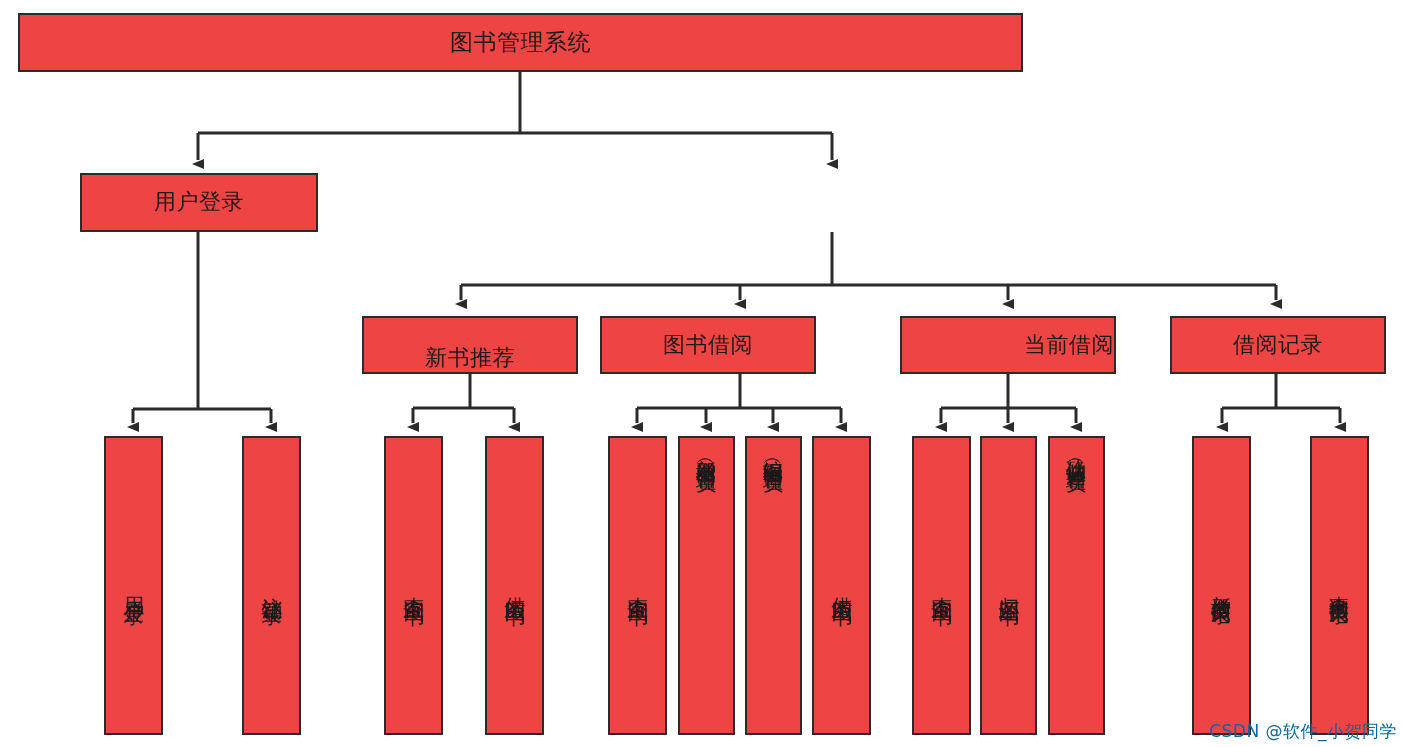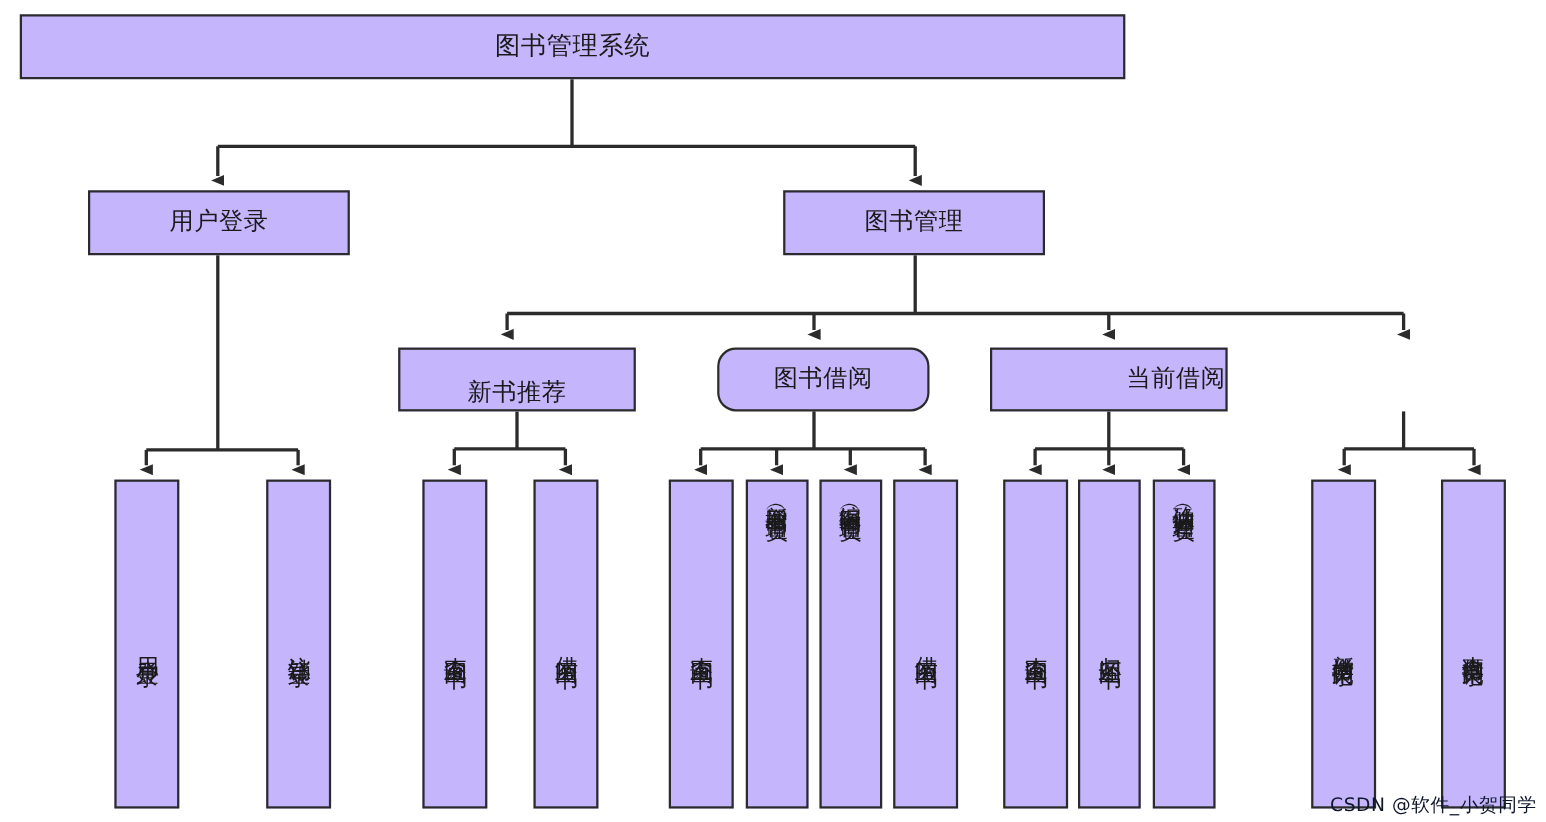--- a/index.html
+++ b/index.html
@@ -22,21 +22,21 @@
     position: absolute;
     left: 0;
     top: 0;
     width: 1405px;
     height: 747px;
     pointer-events: none;
   }
   .node {
     position: absolute;
     box-sizing: border-box;
-    background: #c4b5fd;
+    background: #ef4444;
     border: 2.5px solid #2b2b2b;
     display: flex;
     align-items: center;
     justify-content: center;
     color: #1a1a1a;
   }
   .node .label {
     display: block;
     text-align: center;
     line-height: 1.28;
@@ -69,21 +69,21 @@
     letter-spacing: 2px;
   }
   .node.vert.start .label {
     align-self: flex-start;
   }
   #watermark {
     position: absolute;
     right: 8px;
     bottom: 4px;
     font-size: 17px;
-    color: #0f172a;
+    color: #0369a1;
     letter-spacing: 0.5px;
     white-space: nowrap;
     user-select: none;
   }
 </style>
 </head>
 <body>
 
 <div id="canvas">
 
@@ -140,36 +140,36 @@
   </svg>
 
   <div class="node horiz root" style="left:18px; top:13px; width:1005px; height:59px;">
     <span class="label">图书管理系统</span>
   </div>
 
   <div class="node horiz" style="left:80px; top:173px; width:238px; height:59px;">
     <span class="label">用户登录</span>
   </div>
 
-  <div class="node horiz" style="left:712px; top:173px; width:238px; height:59px;">
-    <span class="label">图书管理</span>
-  </div>
 
   <div class="node horiz" style="left:362px; top:316px; width:216px; height:58px;align-items:flex-end;">
     <span class="label">新书推荐</span>
   </div>
 
-  <div class="node horiz" style="left:652px; top:316px; width:193px; height:58px;border-radius:17px;">
+  <div class="node horiz" style="left:600px; top:316px; width:216px; height:58px;">
     <span class="label">图书借阅</span>
   </div>
 
   <div class="node horiz" style="left:900px; top:316px; width:216px; height:58px;justify-content:flex-end;">
     <span class="label">当前借阅</span>
   </div>
 
+  <div class="node horiz" style="left:1170px; top:316px; width:216px; height:58px;">
+    <span class="label">借阅记录</span>
+  </div>
 
   <div class="node vert" style="left:104px; top:436px; width:59px; height:299px;">
     <span class="label">用户登录</span>
   </div>
 
   <div class="node vert" style="left:242px; top:436px; width:59px; height:299px;">
     <span class="label">注销登录</span>
   </div>
 
   <div class="node vert" style="left:384px; top:436px; width:59px; height:299px;">

